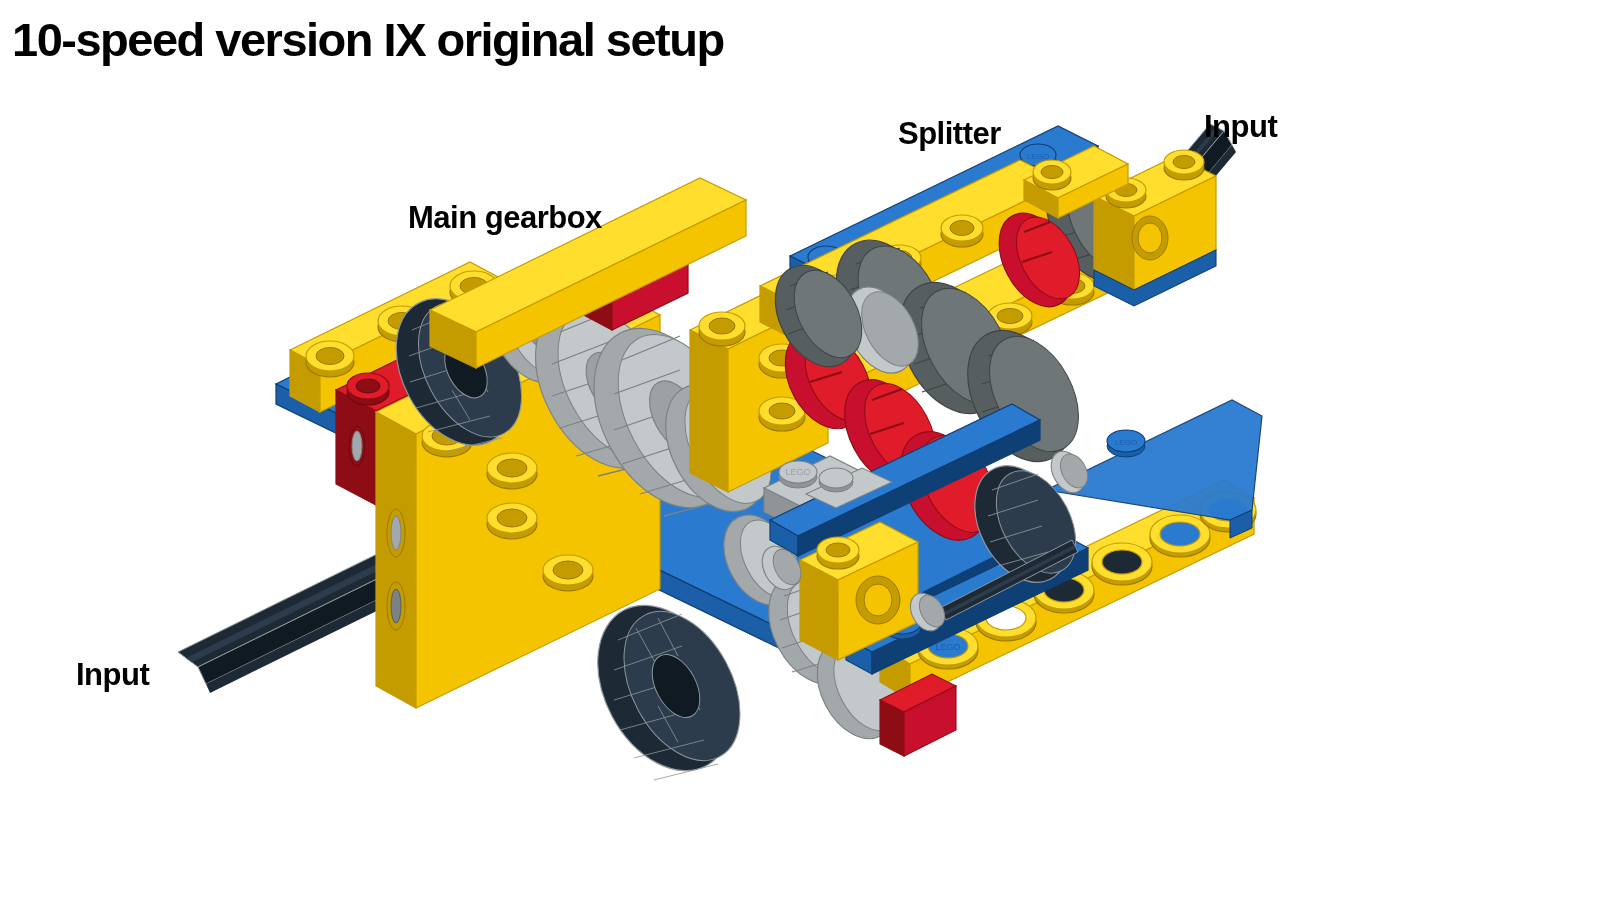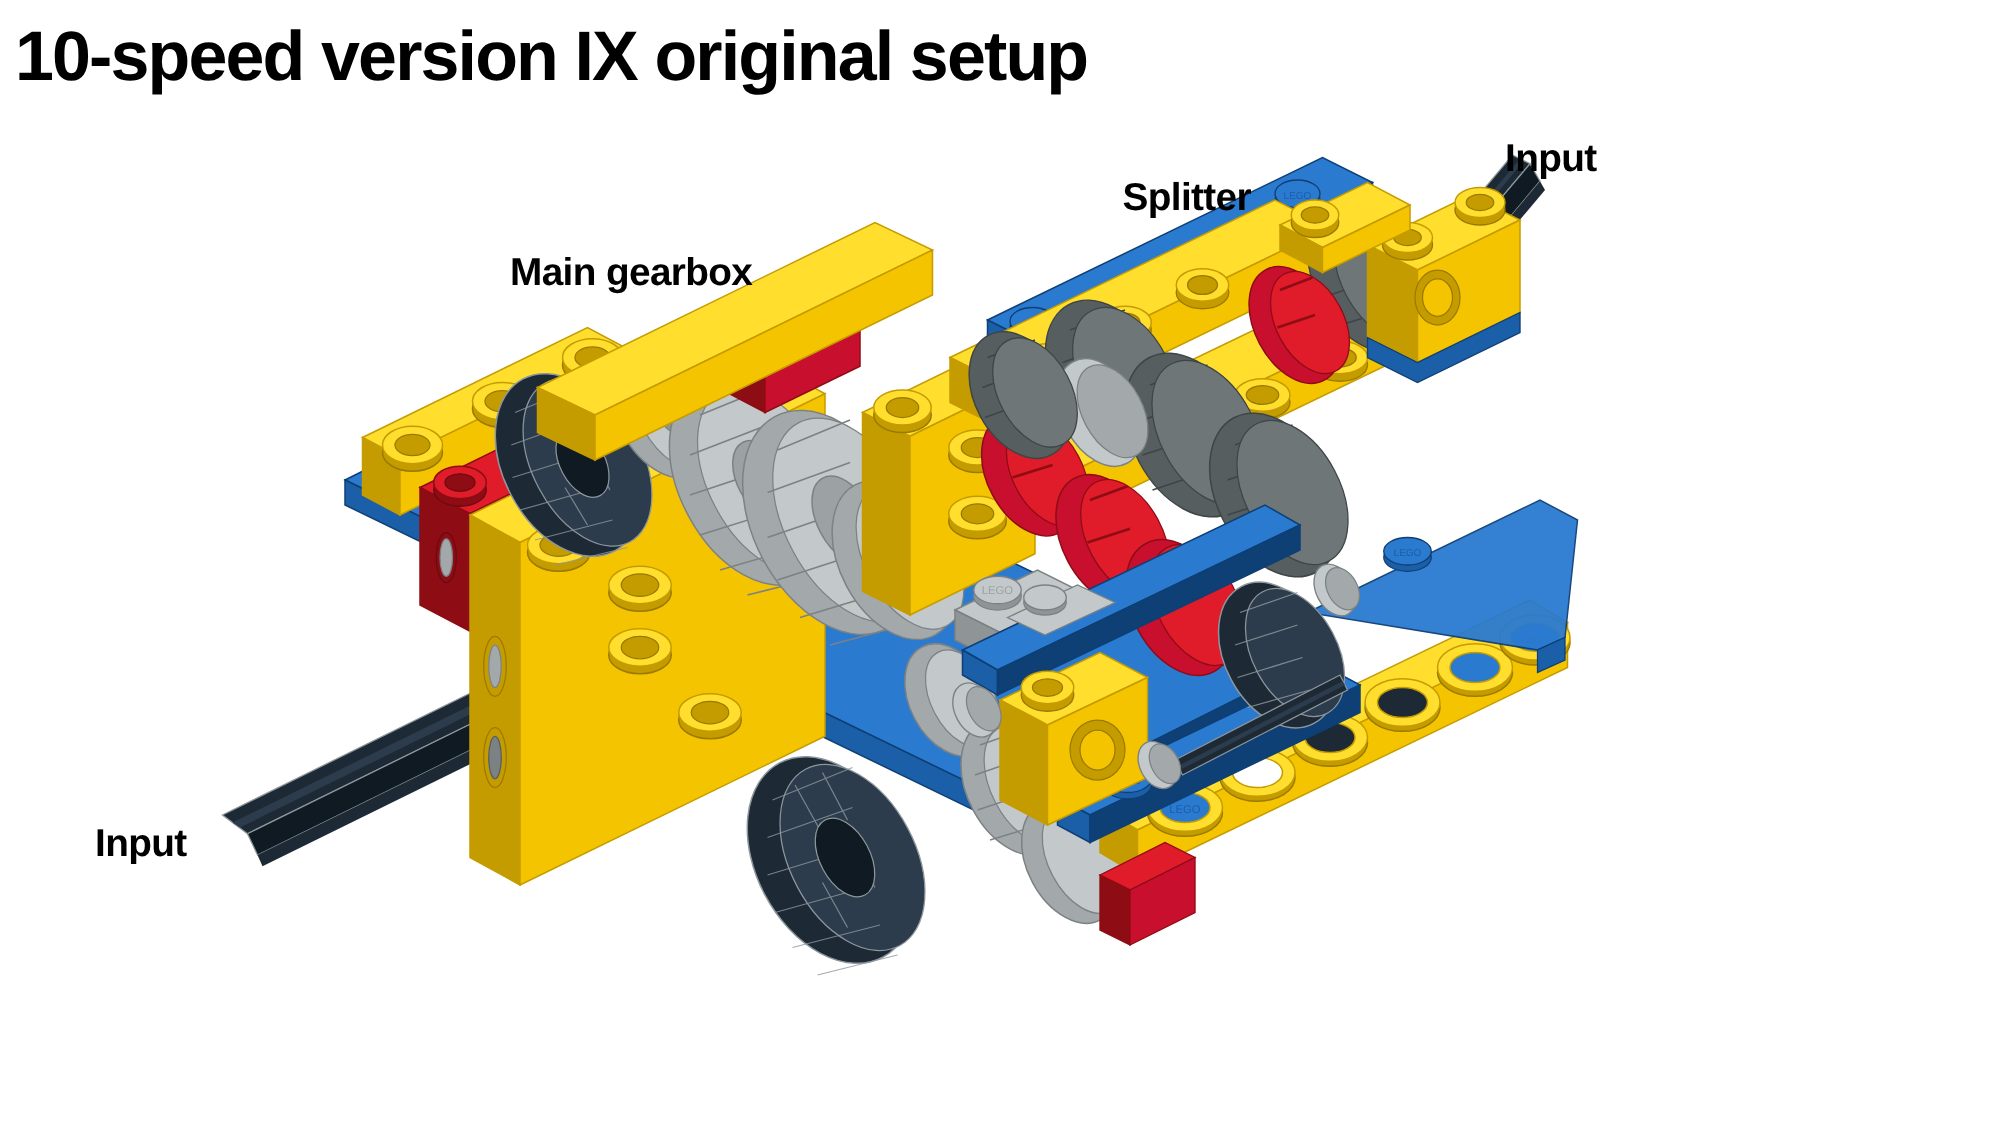--- a/index.html
+++ b/index.html
@@ -1,23 +1,23 @@
 <!DOCTYPE html>
 <html><head>
 <meta charset="utf-8">
 <style>
   html,body{margin:0;padding:0;background:#ffffff;}
   body{width:1600px;height:900px;overflow:hidden;
        font-family:"Liberation Sans","DejaVu Sans",sans-serif;}
   #stage{position:relative;width:1600px;height:900px;background:#ffffff;}
   .label{position:absolute;font-weight:bold;color:#000;white-space:nowrap;
          letter-spacing:-0.5px;}
-  #title{left:12px;top:12px;font-size:56px;letter-spacing:-1.5px;}
+  #title{left:12px;top:12px;font-size:47px;letter-spacing:-1.5px;}
   #lbl-main{left:408px;top:200px;font-size:31px;}
-  #lbl-split{left:898px;top:116px;font-size:31px;margin-top:24px;}
+  #lbl-split{left:898px;top:116px;font-size:31px;}
   #lbl-out{left:1204px;top:109px;font-size:31px;}
   #lbl-in{left:76px;top:657px;font-size:31px;}
   #model{position:absolute;left:0;top:0;width:1600px;height:900px;}
 </style>
 </head>
 <body>
 
 <div id="stage">
 
   <svg id="model" viewBox="0 0 1600 900">

